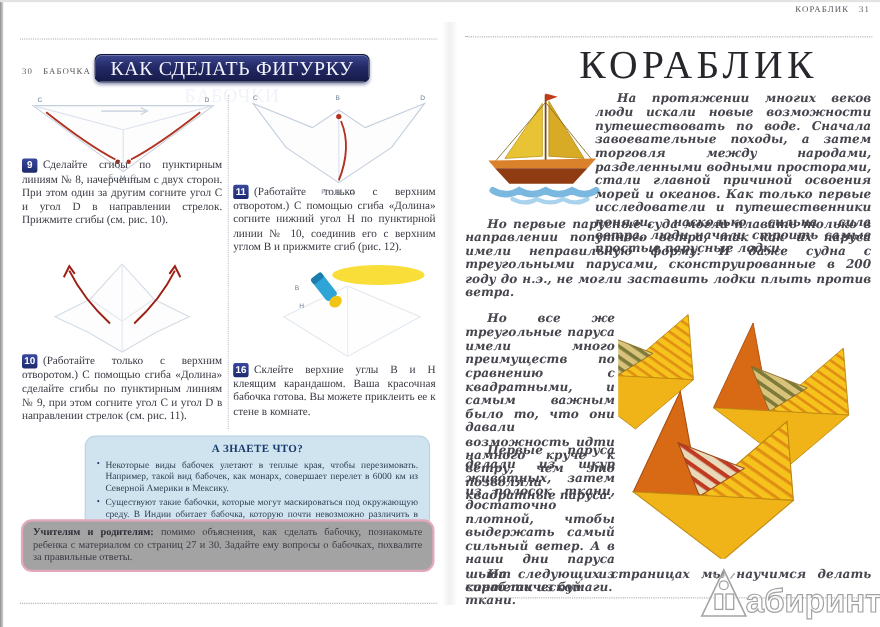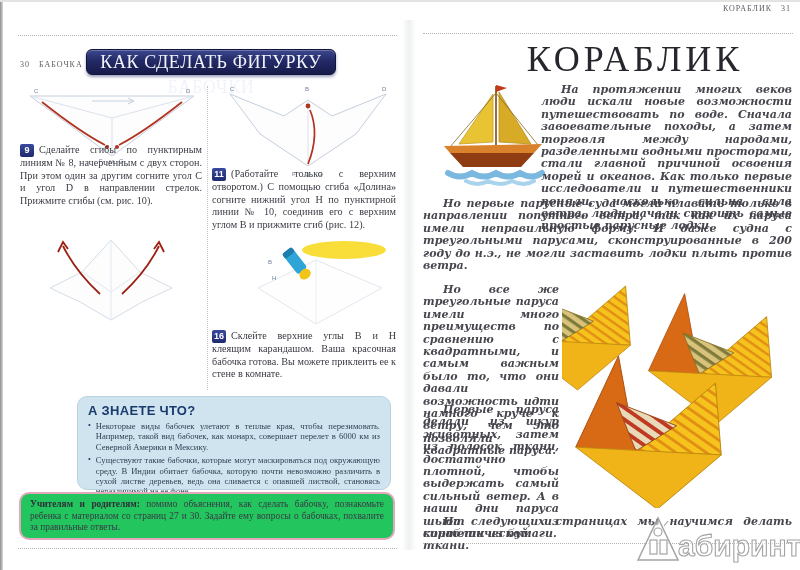--- a/index.html
+++ b/index.html
@@ -23,26 +23,26 @@
     border-radius:6px; border:1px solid #11153a; box-shadow:0 2px 3px rgba(40,50,110,.45), inset 0 1px 0 rgba(255,255,255,.25);
     color:#f2f3fa; font-size:18px; letter-spacing:.6px; text-align:center; line-height:25px; }
 
   .step { position:absolute; font-size:10.2px; line-height:12.6px; color:#3a3a44; text-align:justify; }
   .badge { display:inline-block; min-width:14px; height:13px; background:linear-gradient(180deg,#39499c,#1e2a6e);
     color:#fff; font-family:"Liberation Sans",sans-serif; font-weight:bold; font-size:9px; line-height:13px;
     text-align:center; border-radius:2px; padding:0 1px; margin-right:5px; }
 
   .knowbox { position:absolute; left:77px; top:396px; width:314px; height:94px;
     background:#cfe4ef; border-radius:10px; border:1px solid #b8d2e2; padding:6px 10px 4px 10px; }
-  .knowbox h4 { font-size:13px; color:#1a3a6e; text-align:left; letter-spacing:.3px; margin-bottom:3px; font-family:Liberation Sans, sans-serif; }
+  .knowbox h4 { font-size:10px; color:#1a3a6e; text-align:center; letter-spacing:.3px; margin-bottom:3px; font-family:Liberation Serif, serif; }
   .kb-row { display:flex; gap:5px; font-size:8.6px; line-height:10.4px; color:#2e3e52; text-align:justify; margin-bottom:3px; }
   .kb-row .dot { color:#1a3a6e; font-size:8px; line-height:10px; }
 
-  .parentbox { position:absolute; left:19px; top:492px; width:376px; height:48px;
-    background:#22c55e; border:2px solid #e4a8bd; border-radius:10px; padding:5px 9px;
+  .parentbox { position:absolute; left:19px; top:472px; width:376px; height:48px;
+    background:#a3a3a3; border:2px solid #e4a8bd; border-radius:10px; padding:5px 9px;
     font-size:9.4px; line-height:11.6px; color:#3a3a44; text-align:justify; }
   .parentbox b { color:#2e2e38; }
 
   
   .rp-title { position:absolute; left:470px; top:38px; width:330px; text-align:center;
     font-size:36px; letter-spacing:4px; color:#26262c; font-family:"Liberation Serif",serif; }
   .rp-par { position:absolute; font-style:italic; font-size:11px; line-height:12.4px;
     color:#46464e; text-align:justify; text-indent:20px; font-family:"DejaVu Serif","Liberation Serif",serif;font-weight:bold; }
 
   svg text { font-family:"Liberation Sans",sans-serif; }
@@ -91,20 +91,23 @@
 
   <svg class="diag" style="left:20px; top:232px;" width="182" height="92" viewBox="0 0 182 92">
     <polygon points="91,8 120,40 152,56 122,70 91,88 60,70 30,56 62,40" fill="#fdfdfe" stroke="#d4dce7" stroke-width="1"></polygon>
     <path d="M91,8 L91,88 M62,40 L91,60 L120,40" fill="none" stroke="#e1e7ef" stroke-width="1"></path>
     <g>
       <path d="M80,62 Q56,40 43,14 M38,20 L43,10 L48,17" fill="none" stroke="#9c2014" stroke-width="1.8"></path>
       <path d="M102,62 Q126,40 139,14 M134,17 L139,10 L144,20" fill="none" stroke="#9c2014" stroke-width="1.8"></path>
     </g>
   </svg>
 
+  <p class="step" style="left:20px; top:322px; width:182px;">
+    <span class="badge">10</span><span>(Работайте только с верхним отворотом.) С помощью сгиба «Долина» сделайте сгибы по пунктирным линиям № 9, при этом согните угол C и угол D в направлении стрелок (см. рис. 11).</span>
+  </p>
 
   <svg class="diag" style="left:222px; top:82px;" width="172" height="96" viewBox="0 0 172 96">
     <path d="M8,12 L38,52 L86,84 L134,52 L164,12 L110,34 L86,18 L62,34 Z" fill="#fdfdfe" stroke="#c4cfdd" stroke-width="1"></path>
     <path d="M86,18 L86,84" fill="none" stroke="#dbe2ec" stroke-width="1"></path>
     <g>
       <path d="M86,82 Q98,52 88,28" fill="none" stroke="#b13220" stroke-width="1.7"></path>
       <circle cx="86" cy="24" r="2.4" fill="#b13220"></circle>
     </g>
     <text x="8" y="9" font-size="6" fill="#6e7f95">C</text>
     <text x="83" y="9" font-size="6" fill="#6e7f95">B</text>

